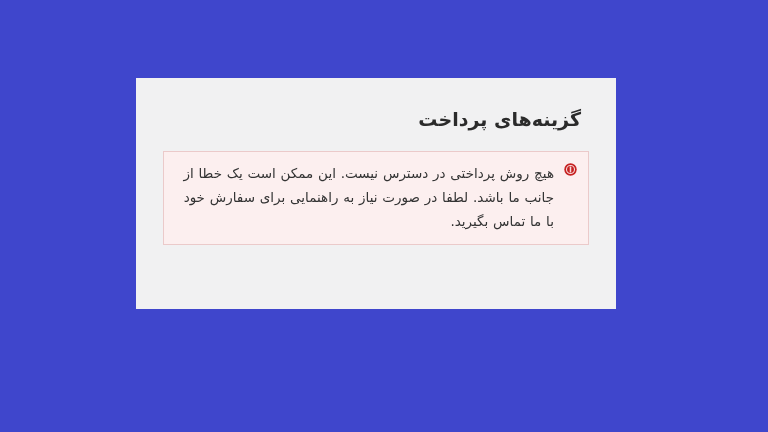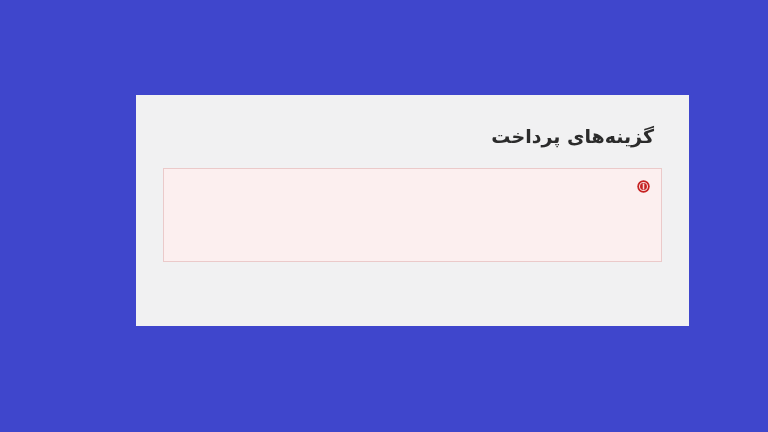--- a/index.html
+++ b/index.html
@@ -19,22 +19,22 @@
     position: relative;
     width: 768px;
     height: 432px;
     background: #3f46cc;
   }
 
   
   .checkout-card {
     position: absolute;
     left: 136px;
-    top: 95px;
-    width: 553px;
+    top: 78px;
+    width: 480px;
     height: 231px;
     background: #f1f1f2;
     box-sizing: border-box;
     padding: 0;
   }
 
   .card-inner {
     position: absolute;
     left: 0;
     top: 0;
@@ -102,19 +102,20 @@
       <div class="alert-error" role="alert">
 
         <span class="alert-icon">
           <svg width="13" height="13" viewBox="0 0 13 13" xmlns="http://www.w3.org/2000/svg">
             <circle cx="6.5" cy="6.5" r="6.2" fill="#c62121"></circle>
             <circle cx="6.5" cy="6.5" r="4.0" fill="none" stroke="#f6dada" stroke-width="1.1"></circle>
             <rect x="5.75" y="3.6" width="1.5" height="5.8" rx="0.6" fill="#f6dada"></rect>
           </svg>
         </span>
 
+        <p class="alert-message">هیچ روش پرداختی در دسترس نیست. این ممکن است یک خطا از جانب ما باشد. لطفا در صورت نیاز به راهنمایی برای سفارش خود با ما تماس بگیرید.</p>
 
       </div>
 
     </div>
   </section>
 
 </div>
 
 </body></html>

